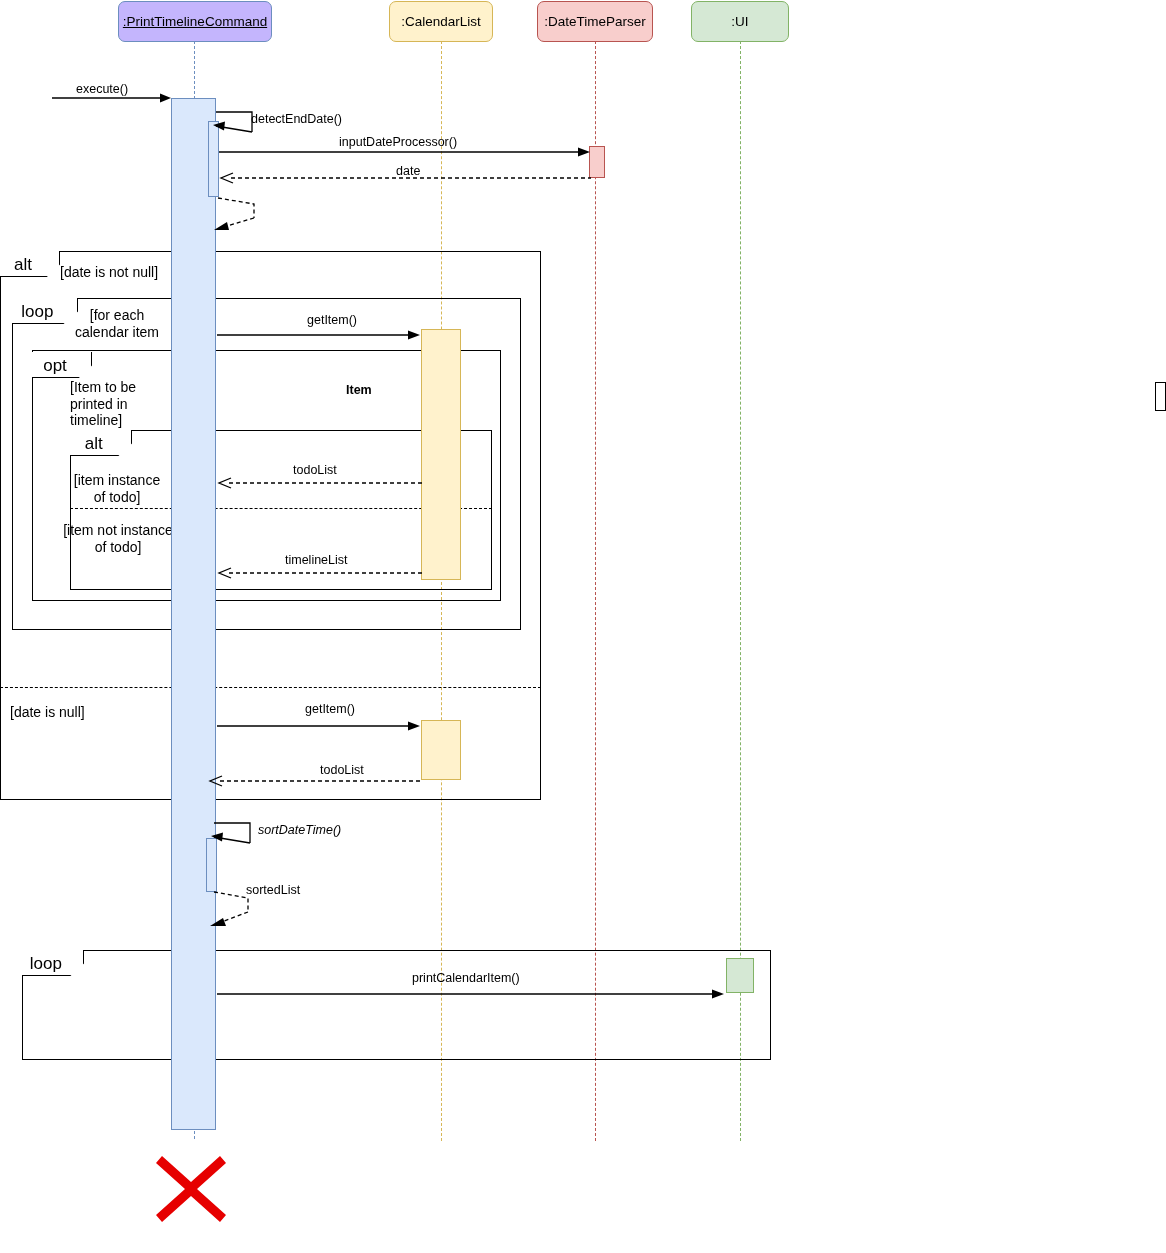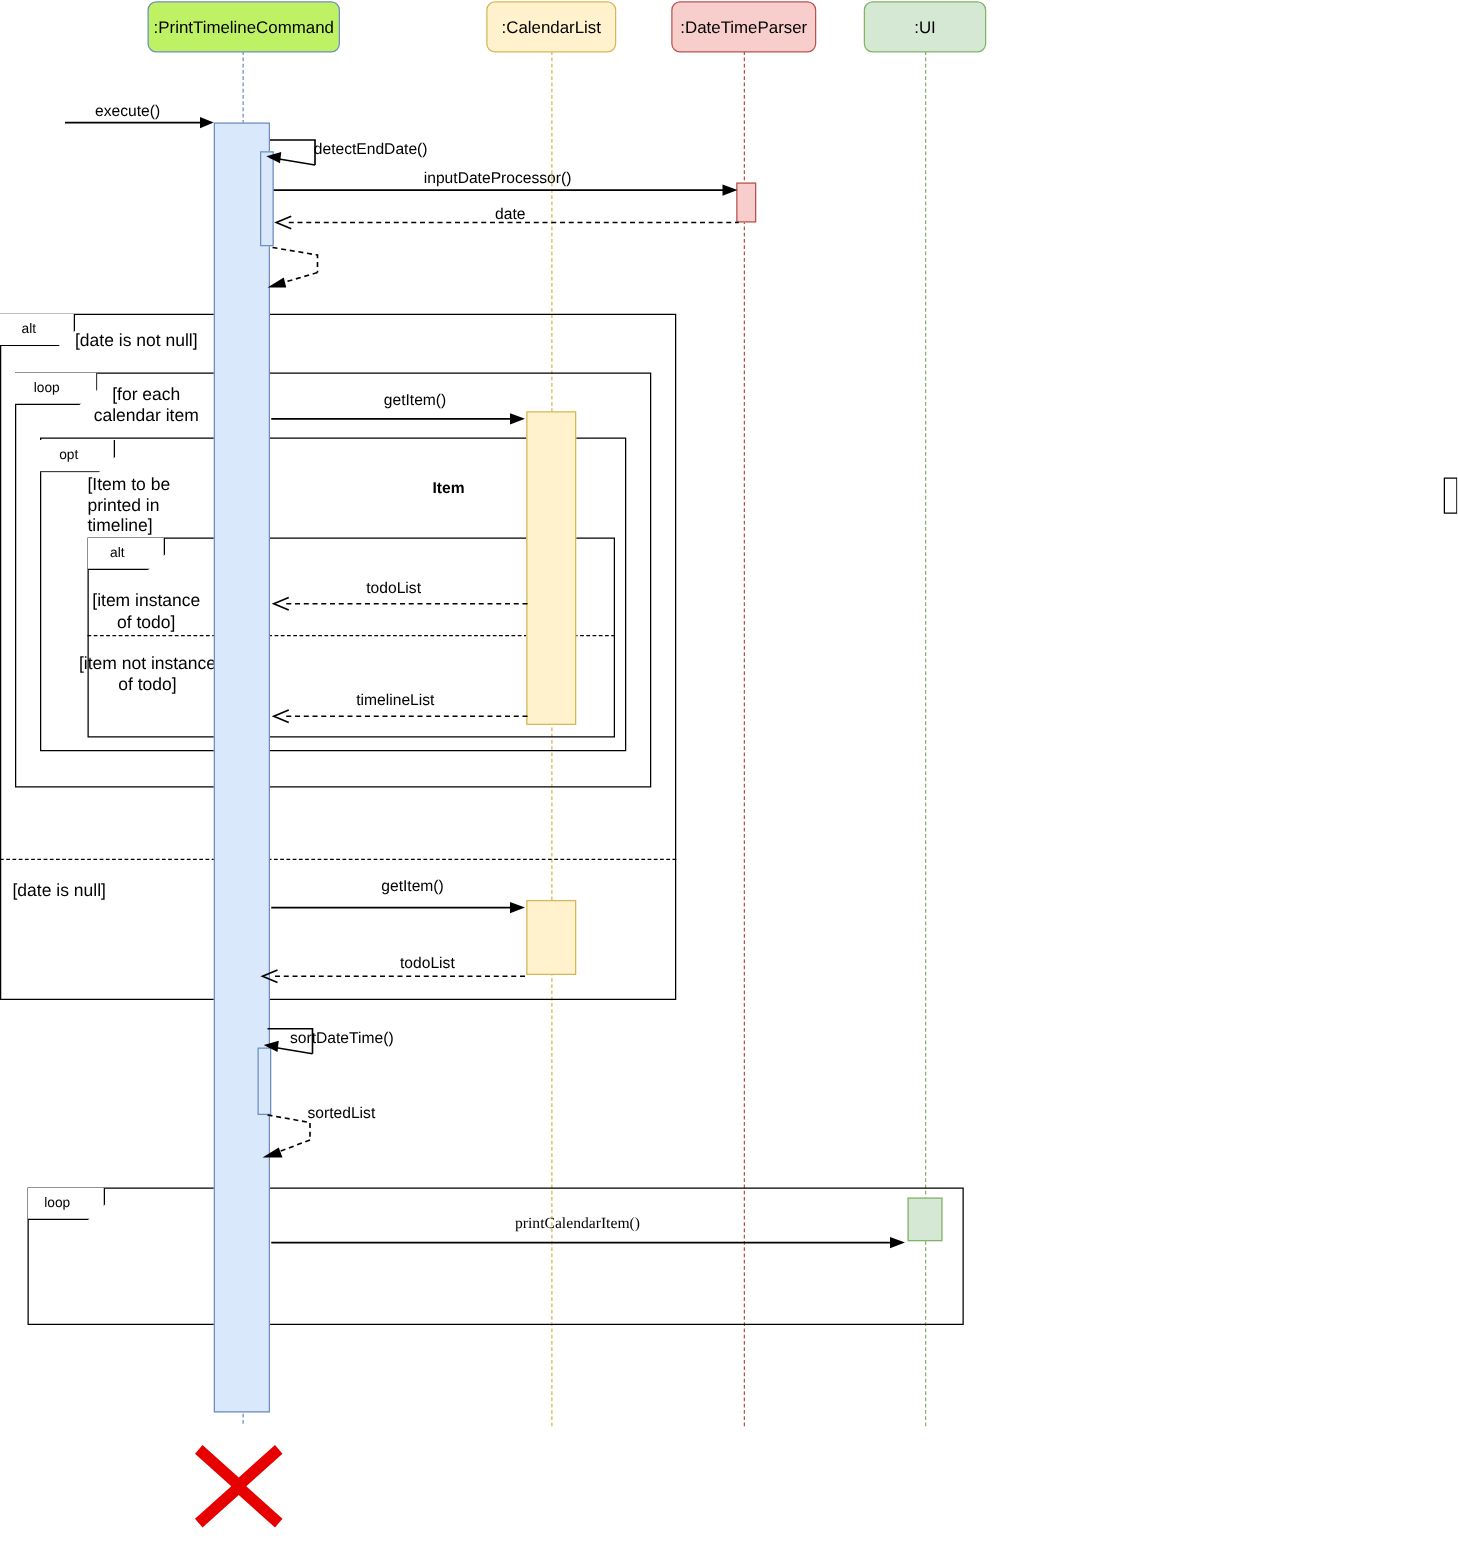--- a/index.html
+++ b/index.html
@@ -56,21 +56,21 @@
     border: 1px solid #000000;
     background: transparent;
   }
   .frame-tab {
     position: absolute;
     box-sizing: border-box;
     background: #ffffff;
     border: 1px solid #000000;
     border-top: none;
     border-left: none;
-    font-size: 11px;
+    font-size: 17px;
     color: #000;
     line-height: 1;
     
     clip-path: polygon(0 0, 100% 0, 100% 52%, 78% 100%, 0 100%);
   }
   .frame-tab span {
     position: absolute;
     left: 0;
     right: 22%;
     top: 50%;
@@ -113,21 +113,21 @@
 </head>
 <body>
 
 <div id="diagram">
 
   <div class="lifeline" style="left:194px; top:41px; height:1098px; border-left-color:#6c8ebf;"></div>
   <div class="lifeline" style="left:441px; top:41px; height:1100px; border-left-color:#d6b656;"></div>
   <div class="lifeline" style="left:595px; top:41px; height:1100px; border-left-color:#b85450;"></div>
   <div class="lifeline" style="left:740px; top:41px; height:1100px; border-left-color:#82b366;"></div>
 
-  <div class="lifeline-box" style="left:118px; top:1px; width:154px; height:41px; background:#bef264; border-color:#6c8ebf;">
+  <div class="lifeline-box" style="left:118px; top:1px; width:154px; height:41px; background:#c4b5fd; border-color:#6c8ebf;text-decoration:underline;">
     <span>:PrintTimelineCommand</span>
   </div>
   <div class="lifeline-box" style="left:389px; top:1px; width:104px; height:41px; background:#fff2cc; border-color:#d6b656;">
     <span>:CalendarList</span>
   </div>
   <div class="lifeline-box" style="left:537px; top:1px; width:116px; height:41px; background:#f8cecc; border-color:#b85450;">
     <span>:DateTimeParser</span>
   </div>
   <div class="lifeline-box" style="left:691px; top:1px; width:98px; height:41px; background:#d5e8d4; border-color:#82b366;">
     <span>:UI</span>
@@ -241,35 +241,35 @@
     <line x1="0" y1="6" x2="198" y2="6" stroke="#000" stroke-width="1.4"></line>
     <polygon points="203,6 191,1.5 191,10.5" fill="#000"></polygon>
   </svg>
 
   <div class="msg-label" style="left:320px; top:763px;">todoList</div>
   <svg class="arrow-svg" style="left:208px; top:775px; width:214px; height:12px;" viewBox="0 0 214 12">
     <line x1="12" y1="6" x2="214" y2="6" stroke="#000" stroke-width="1.3" stroke-dasharray="4,3"></line>
     <path d="M 14 1 L 2 6 L 14 11" fill="none" stroke="#000" stroke-width="1.3"></path>
   </svg>
 
-  <div class="msg-label" style="left:232px; top:823px;">sortDateTime()</div>
+  <div class="msg-label" style="left:258px; top:823px;font-style:italic;">sortDateTime()</div>
   <svg class="arrow-svg" style="left:208px; top:821px; width:60px; height:28px;" viewBox="0 0 60 28">
     <path d="M 6 2 L 42 2 L 42 22" fill="none" stroke="#000" stroke-width="1.3"></path>
     <path d="M 42 22 L 6 16" fill="none" stroke="#000" stroke-width="1.3"></path>
     <polygon points="3,15 15,11.5 14,20.5" fill="#000"></polygon>
   </svg>
 
   <div class="msg-label" style="left:246px; top:883px;">sortedList</div>
   <svg class="arrow-svg" style="left:206px; top:890px; width:60px; height:38px;" viewBox="0 0 60 38">
     <path d="M 8 2 L 42 8 L 42 22" fill="none" stroke="#000" stroke-width="1.3" stroke-dasharray="4,3"></path>
     <path d="M 42 22 L 10 34" fill="none" stroke="#000" stroke-width="1.3" stroke-dasharray="4,3"></path>
     <polygon points="4,36 17,28 20,36" fill="#000"></polygon>
   </svg>
 
-  <div class="msg-label" style="left:412px; top:971px;font-family:Liberation Serif, serif;">printCalendarItem()</div>
+  <div class="msg-label" style="left:412px; top:971px;">printCalendarItem()</div>
   <svg class="arrow-svg" style="left:217px; top:988px; width:512px; height:12px;" viewBox="0 0 512 12">
     <line x1="0" y1="6" x2="502" y2="6" stroke="#000" stroke-width="1.4"></line>
     <polygon points="507,6 495,1.5 495,10.5" fill="#000"></polygon>
   </svg>
 
   <svg class="destroy-x" style="left:152px; top:1150px; width:78px; height:78px;" viewBox="0 0 78 78">
     <path d="M 10 6 L 39 32 L 68 6 L 74 13 L 45 39 L 74 65 L 68 72 L 39 46 L 10 72 L 4 65 L 33 39 L 4 13 Z" fill="#e60000"></path>
   </svg>
 
   <div class="stray-box" style="left:1155px; top:382px; width:11px; height:29px;"></div>

